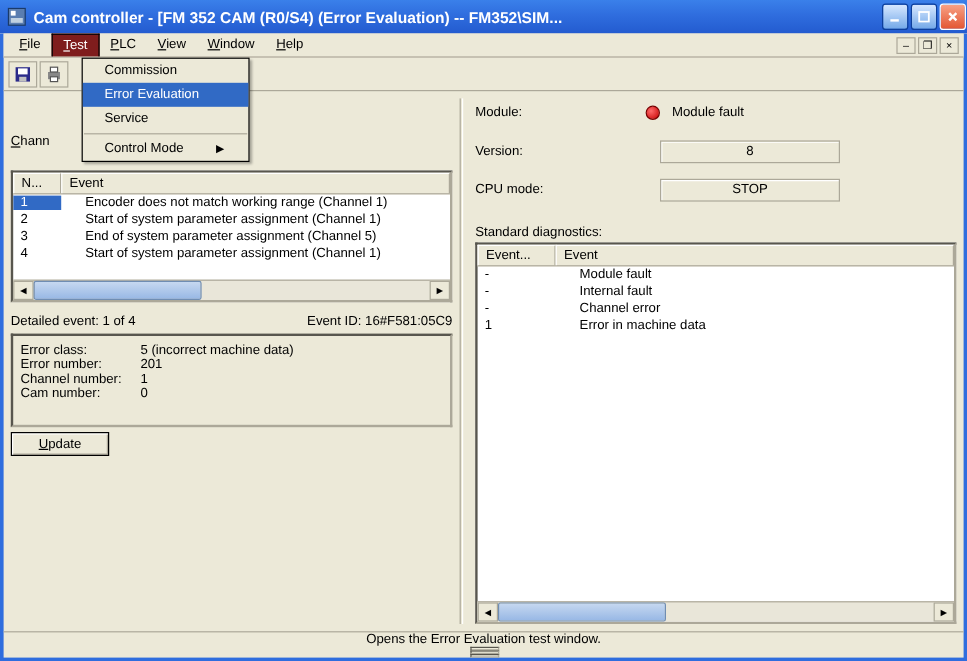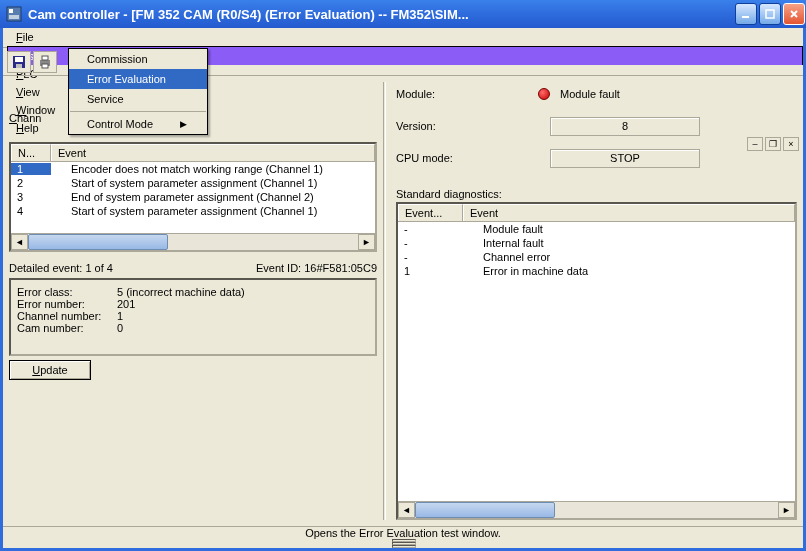--- a/index.html
+++ b/index.html
@@ -27,27 +27,27 @@
   width:22px; height:22px; margin:2px 1px;
   background:linear-gradient(to bottom,#d6e7ff 0%,#74a9e8 100%);
   border:1px solid #0d3f9b; border-radius:3px;
   display:flex; align-items:center; justify-content:center;
   color:#fff; font-weight:bold; font-size:12px;
 }
 .titlebar .wbtn.close { background:linear-gradient(to bottom,#f7a185 0%,#e35633 100%); border-color:#fff; }
 .inner-frame { flex:1; border:3px solid #2f6dde; border-top:none; display:flex; flex-direction:column; background:#ece9d8; }
 .menubar {
   height:20px; background:#ece9d8; display:flex;
-  align-items:stretch; padding-left:4px; border-bottom:1px solid #aca899;flex-direction:column;
+  align-items:stretch; padding-left:4px; border-bottom:1px solid #aca899;
 }
 .menubar .menu-item {
   padding:3px 9px; cursor:default;
 }
 .menubar .menu-item.open {
-  background:#8b5cf6; color:#fff; border:1px solid #000;
+  background:#7f1d1d; color:#fff; border:1px solid #000;
   border-bottom:none;
 }
 .menubar .menu-item u { text-decoration: underline; }
 .menubar .mdi-btns { margin-left:auto; display:flex; align-items:center; padding-right:4px; gap:2px; }
 .menubar .mdi-btn {
   width:16px; height:14px; border:1px solid #aca899; background:#ece9d8;
   display:flex; align-items:center; justify-content:center; font-size:9px;
 }
 .dropdown-menu {
   position:absolute; top:48px; left:68px; background:#ece9d8;
@@ -225,21 +225,21 @@
             <div class="list-row sel">
               <span class="cell n">1</span>
               <span class="cell ev">Encoder does not match working range (Channel   1)</span>
             </div>
             <div class="list-row">
               <span class="cell n">2</span>
               <span class="cell ev">Start of system parameter assignment (Channel   1)</span>
             </div>
             <div class="list-row">
               <span class="cell n">3</span>
-              <span class="cell ev">End of system parameter assignment (Channel   2)</span>
+              <span class="cell ev">End of system parameter assignment (Channel   5)</span>
             </div>
             <div class="list-row">
               <span class="cell n">4</span>
               <span class="cell ev">Start of system parameter assignment (Channel   1)</span>
             </div>
           </div>
       <div class="hscroll">
         <div class="sbtn">◄</div>
         <div class="thumb"></div>
         <div class="track"></div>

